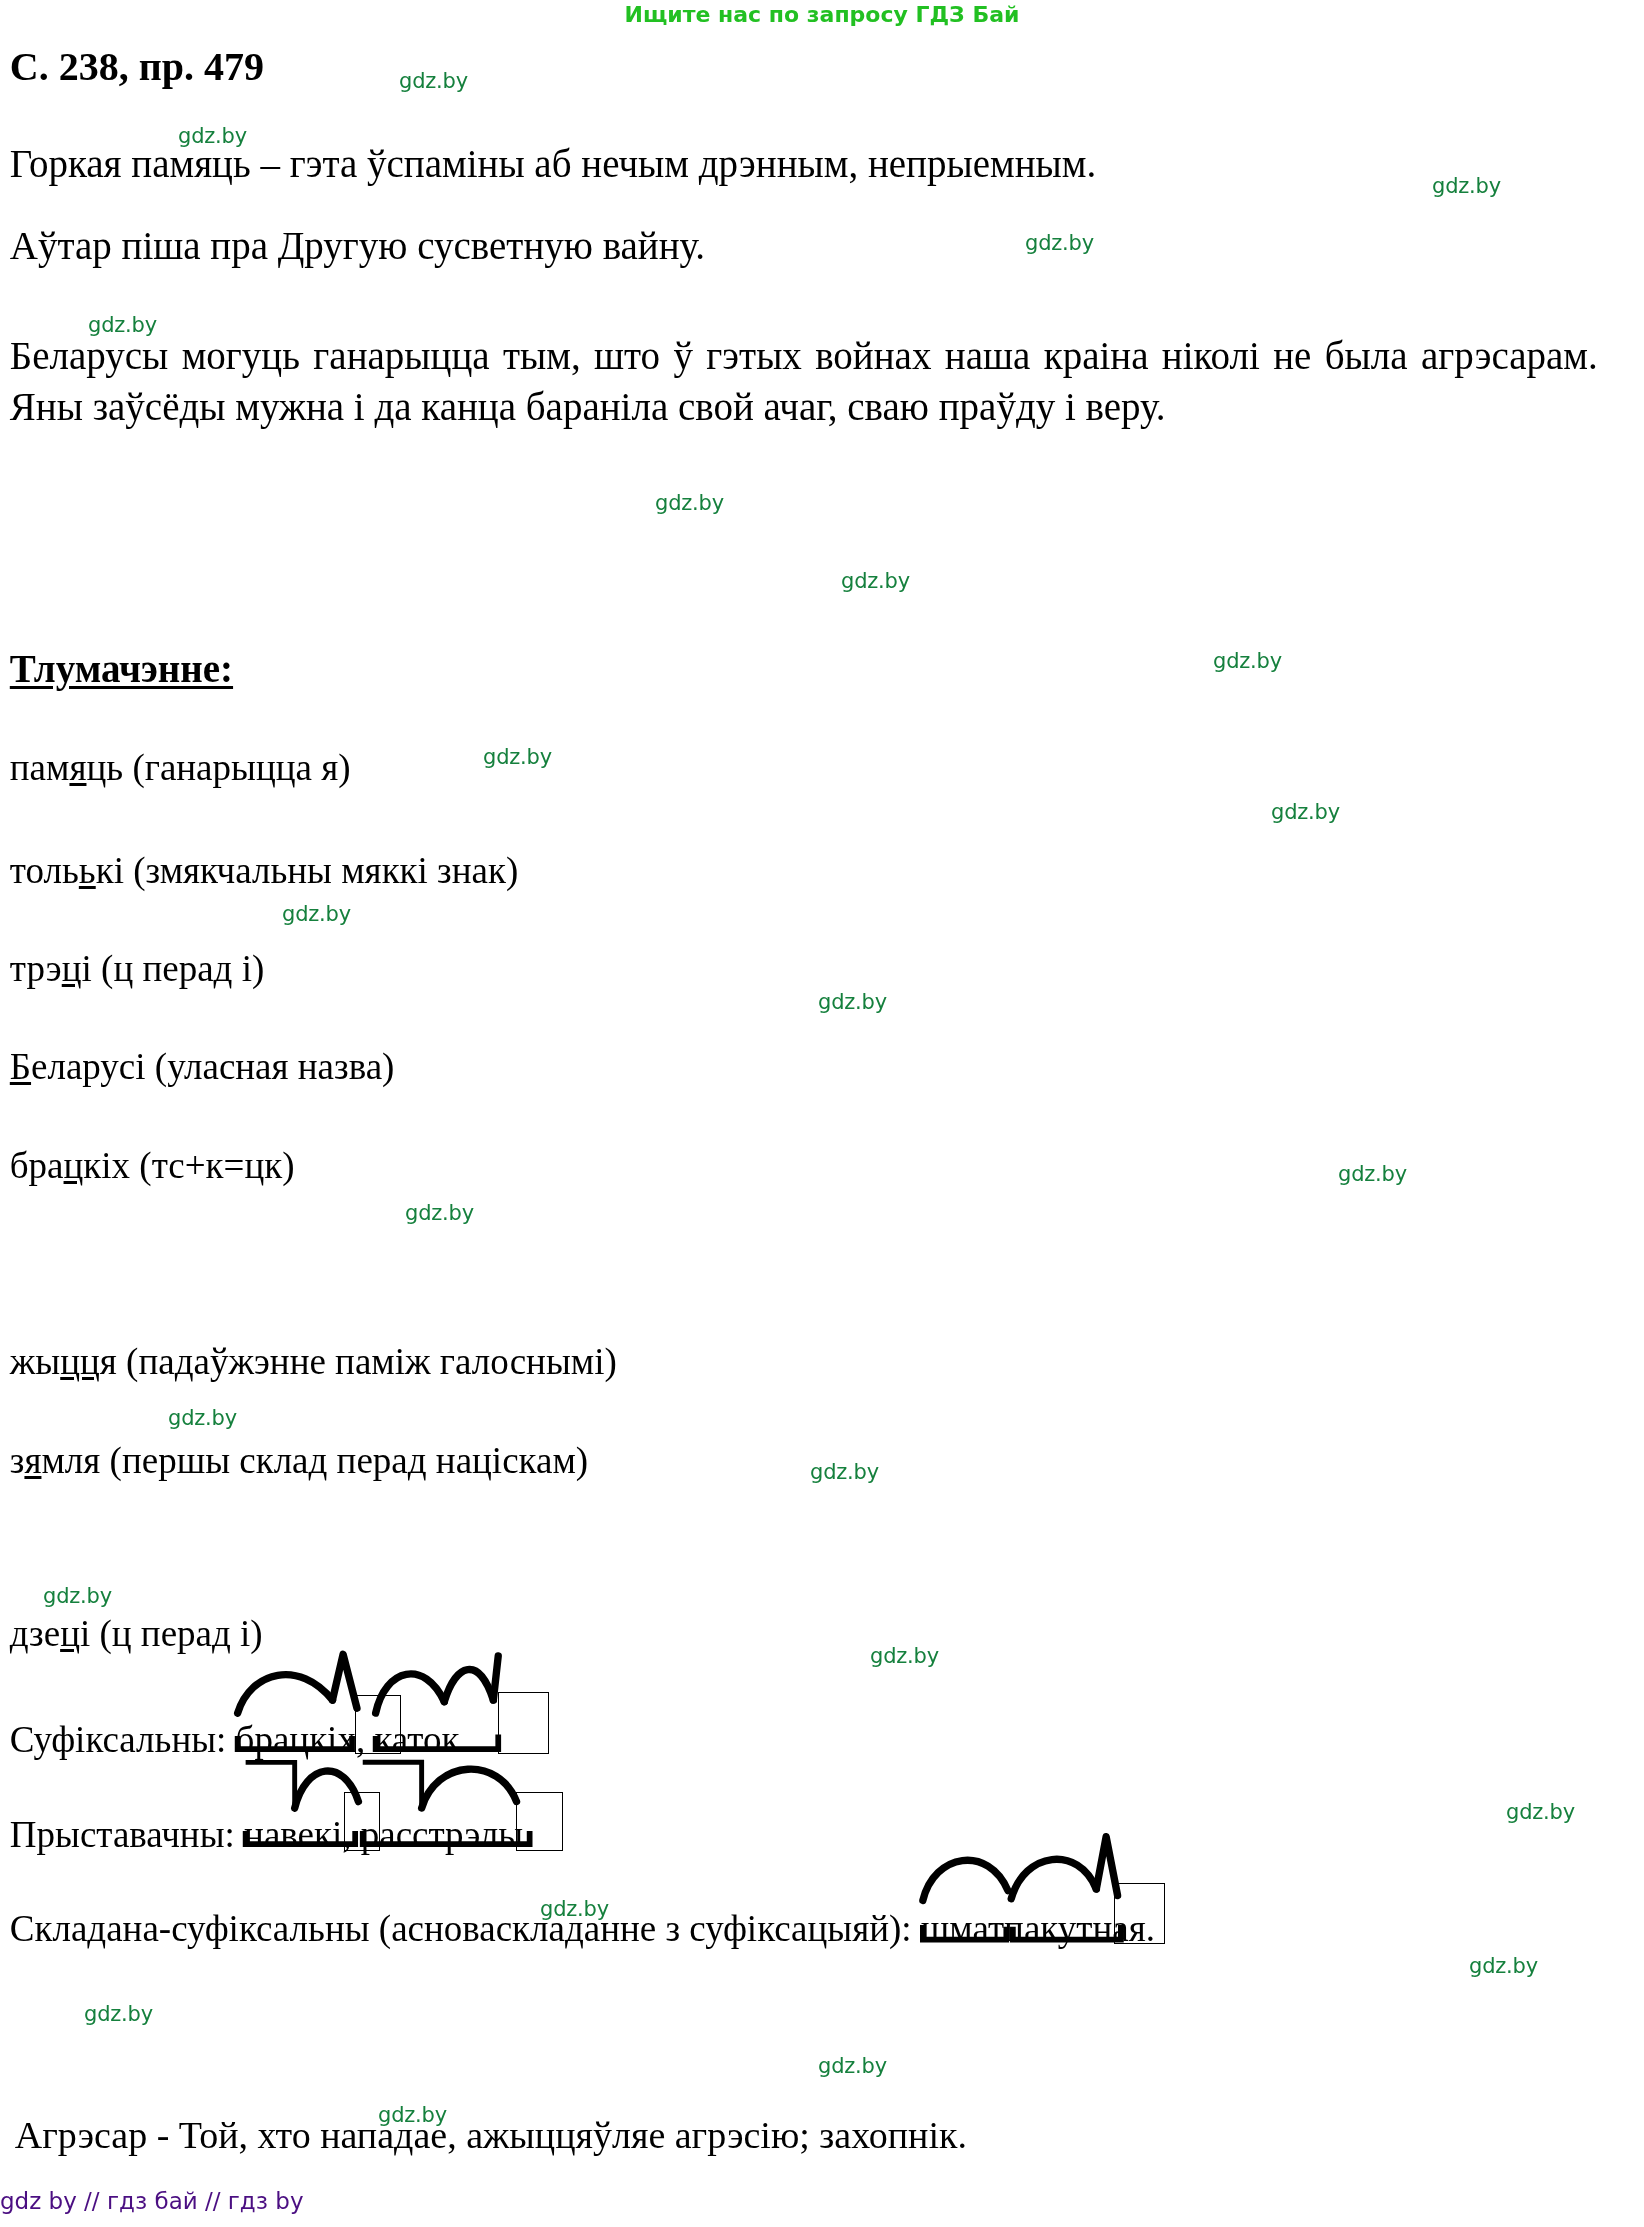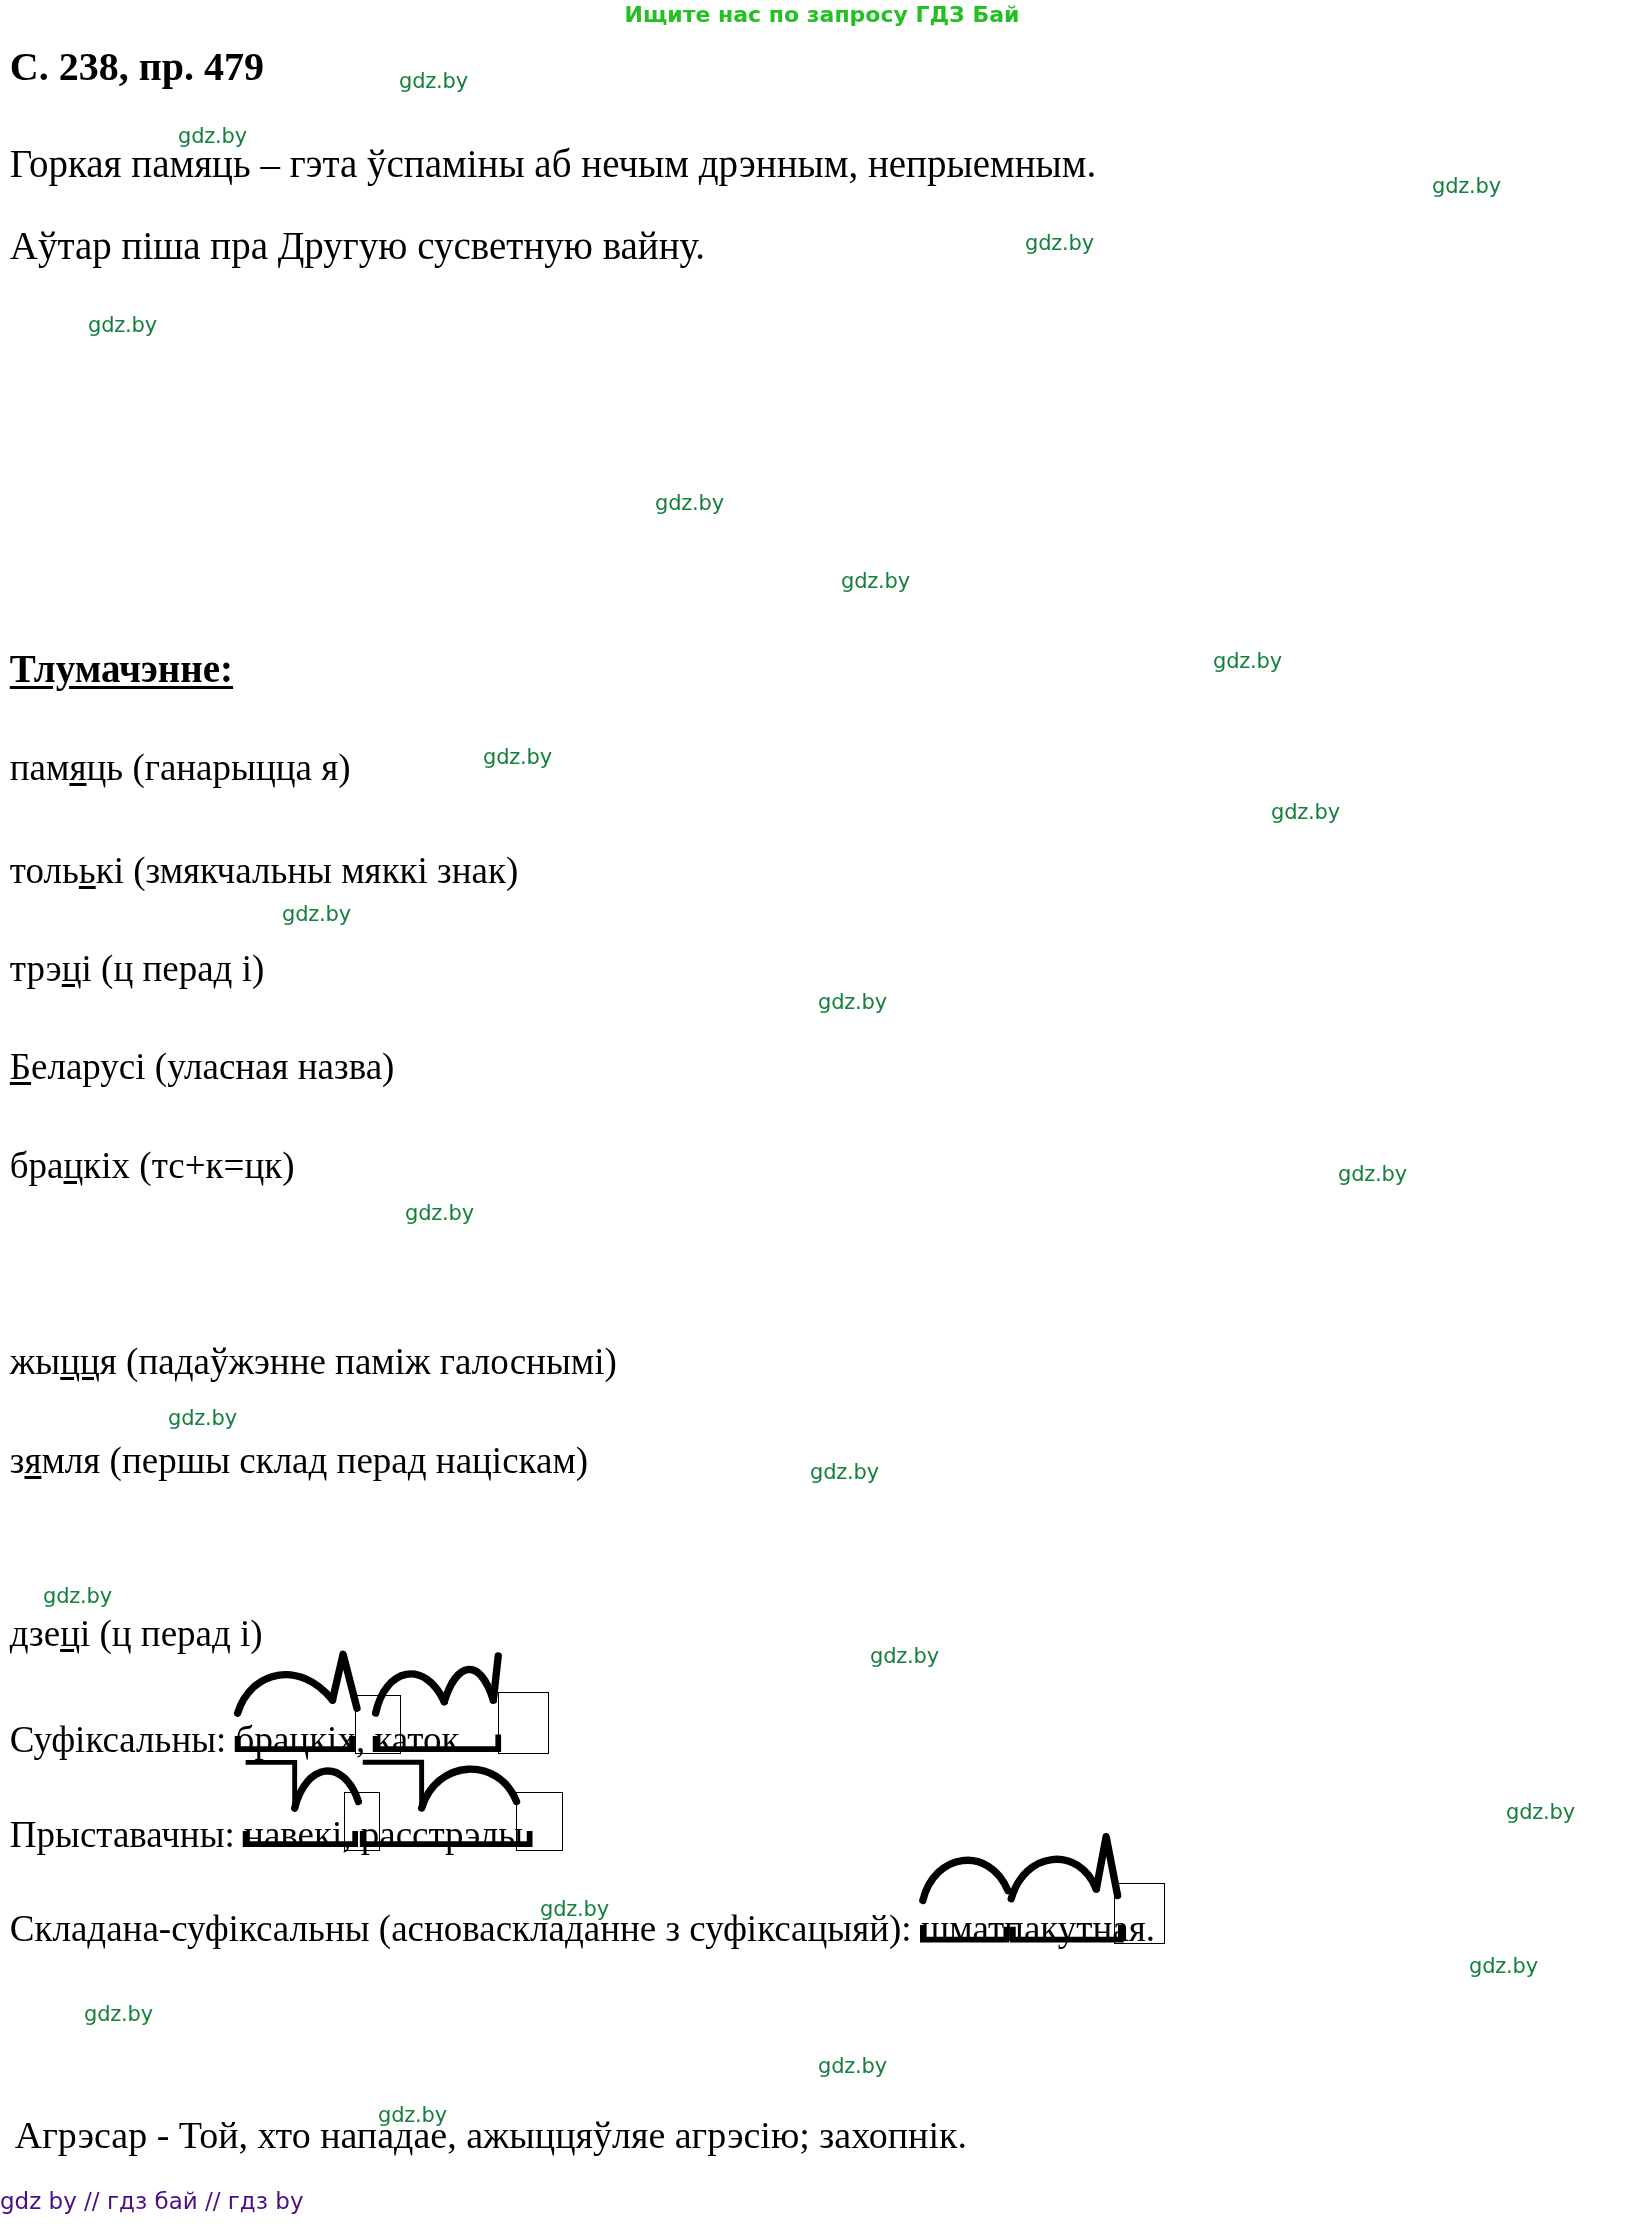--- a/index.html
+++ b/index.html
@@ -149,20 +149,21 @@
 <div id="top-banner" style="color: rgb(34, 192, 34);">Ищите нас по запросу ГДЗ Бай</div>
 
 <div id="page">
 
   <div class="ptitle">С. 238, пр. 479</div>
 
   <div class="para" style="left:9.8px; top:139px; width:1358px;">Горкая памяць – гэта ўспаміны аб нечым дрэнным, непрыемным.</div>
 
   <div class="para" style="left:9.8px; top:221px; width:1358px;">Аўтар піша пра Другую сусветную вайну.</div>
 
+  <div class="para para-justify" style="left:9.8px; top:331px; width:1588px;">Беларусы могуць ганарыцца тым, што ў гэтых войнах наша краіна ніколі не была агрэсарам. Яны заўсёды мужна і да канца бараніла свой ачаг, сваю праўду і веру.</div>
 
   <div class="section-head" style="top:646px;">Тлумачэнне:</div>
 
   <div class="gloss" style="top:746px;"><span>пам</span><u>я</u><span>ць (ганарыцца я)</span></div>
 
   <div class="gloss" style="top:849px;"><span>толь</span><u>ь</u><span>кі (змякчальны мяккі знак)</span></div>
 
   <div class="gloss" style="top:947px;"><span>трэ</span><u>ц</u><span>і (ц перад і)</span></div>
 
   <div class="gloss" style="top:1045px;"><span></span><u>Б</u><span>еларусі (уласная назва)</span></div>

